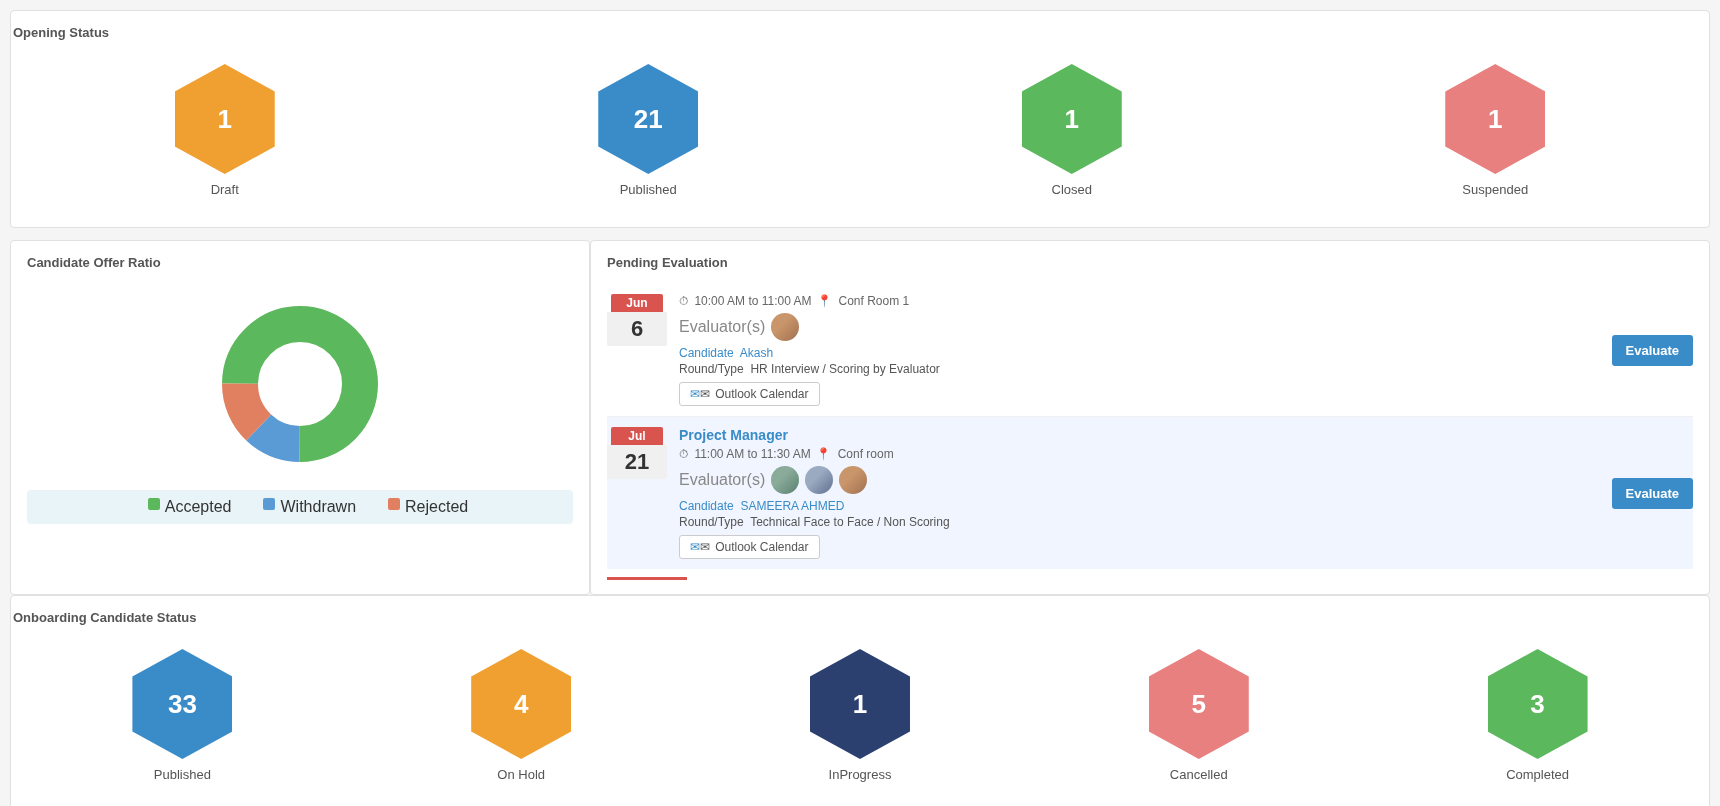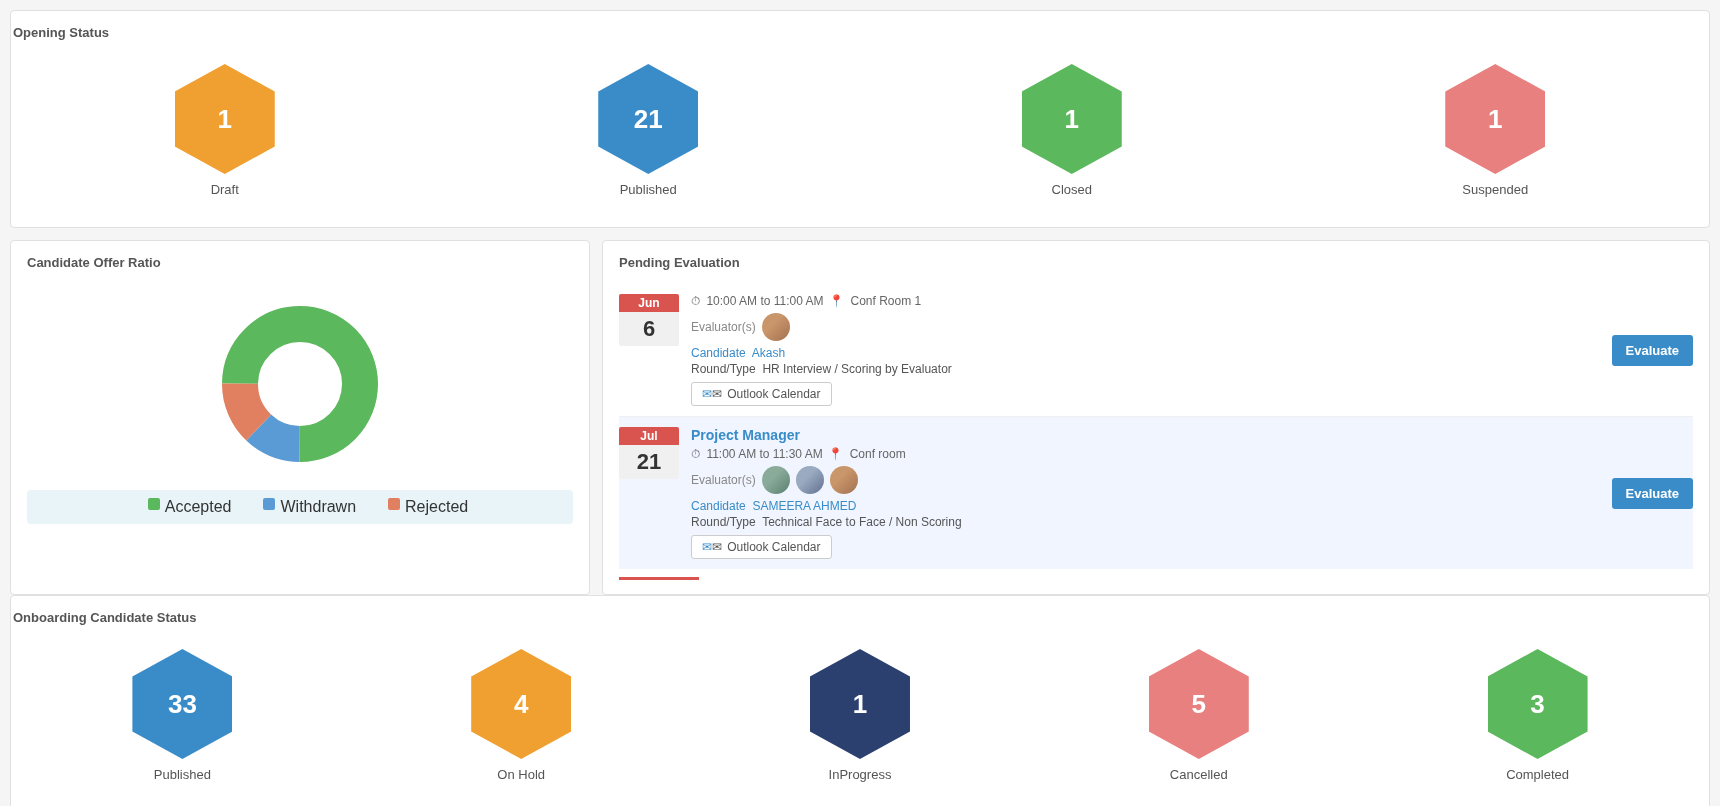--- a/index.html
+++ b/index.html
@@ -59,21 +59,21 @@
 
     .hex-orange { background: #f0a030; }
     .hex-blue { background: #3a8cc9; }
     .hex-green { background: #5cb85c; }
     .hex-salmon { background: #e88080; }
     .hex-darkblue { background: #2c4070; }
 
     
     .two-col {
       display: flex;
-      gap: 12px;
+      gap: 0;
     }
 
     .left-panel {
       flex: 0 0 580px;
       background: #fff;
       border: 1px solid #e0e0e0;
       border-radius: 4px;
       padding: 14px 16px;
     }
 
@@ -135,21 +135,21 @@
       flex-direction: column;
       align-items: center;
       min-width: 60px;
     }
 
     .cal-month {
       background: #d9534f;
       color: #fff;
       font-size: 12px;
       font-weight: bold;
-      width: 60px;
+      width: 52px;
       text-align: center;
       padding: 2px 0;
       border-radius: 2px 2px 0 0;
     }
 
     .cal-day {
       background: #f0f0f0;
       color: #333;
       font-size: 22px;
       font-weight: bold;
@@ -180,21 +180,21 @@
     }
 
     .eval-evaluators {
       display: flex;
       align-items: center;
       gap: 6px;
       margin-bottom: 5px;
     }
 
     .eval-label {
-      font-size: 12px;
+      font-size: 16px;
       color: #888;
     }
 
     .eval-candidate {
       font-size: 12px;
       color: #555;
       margin-bottom: 2px;
     }
 
     .eval-candidate span {

